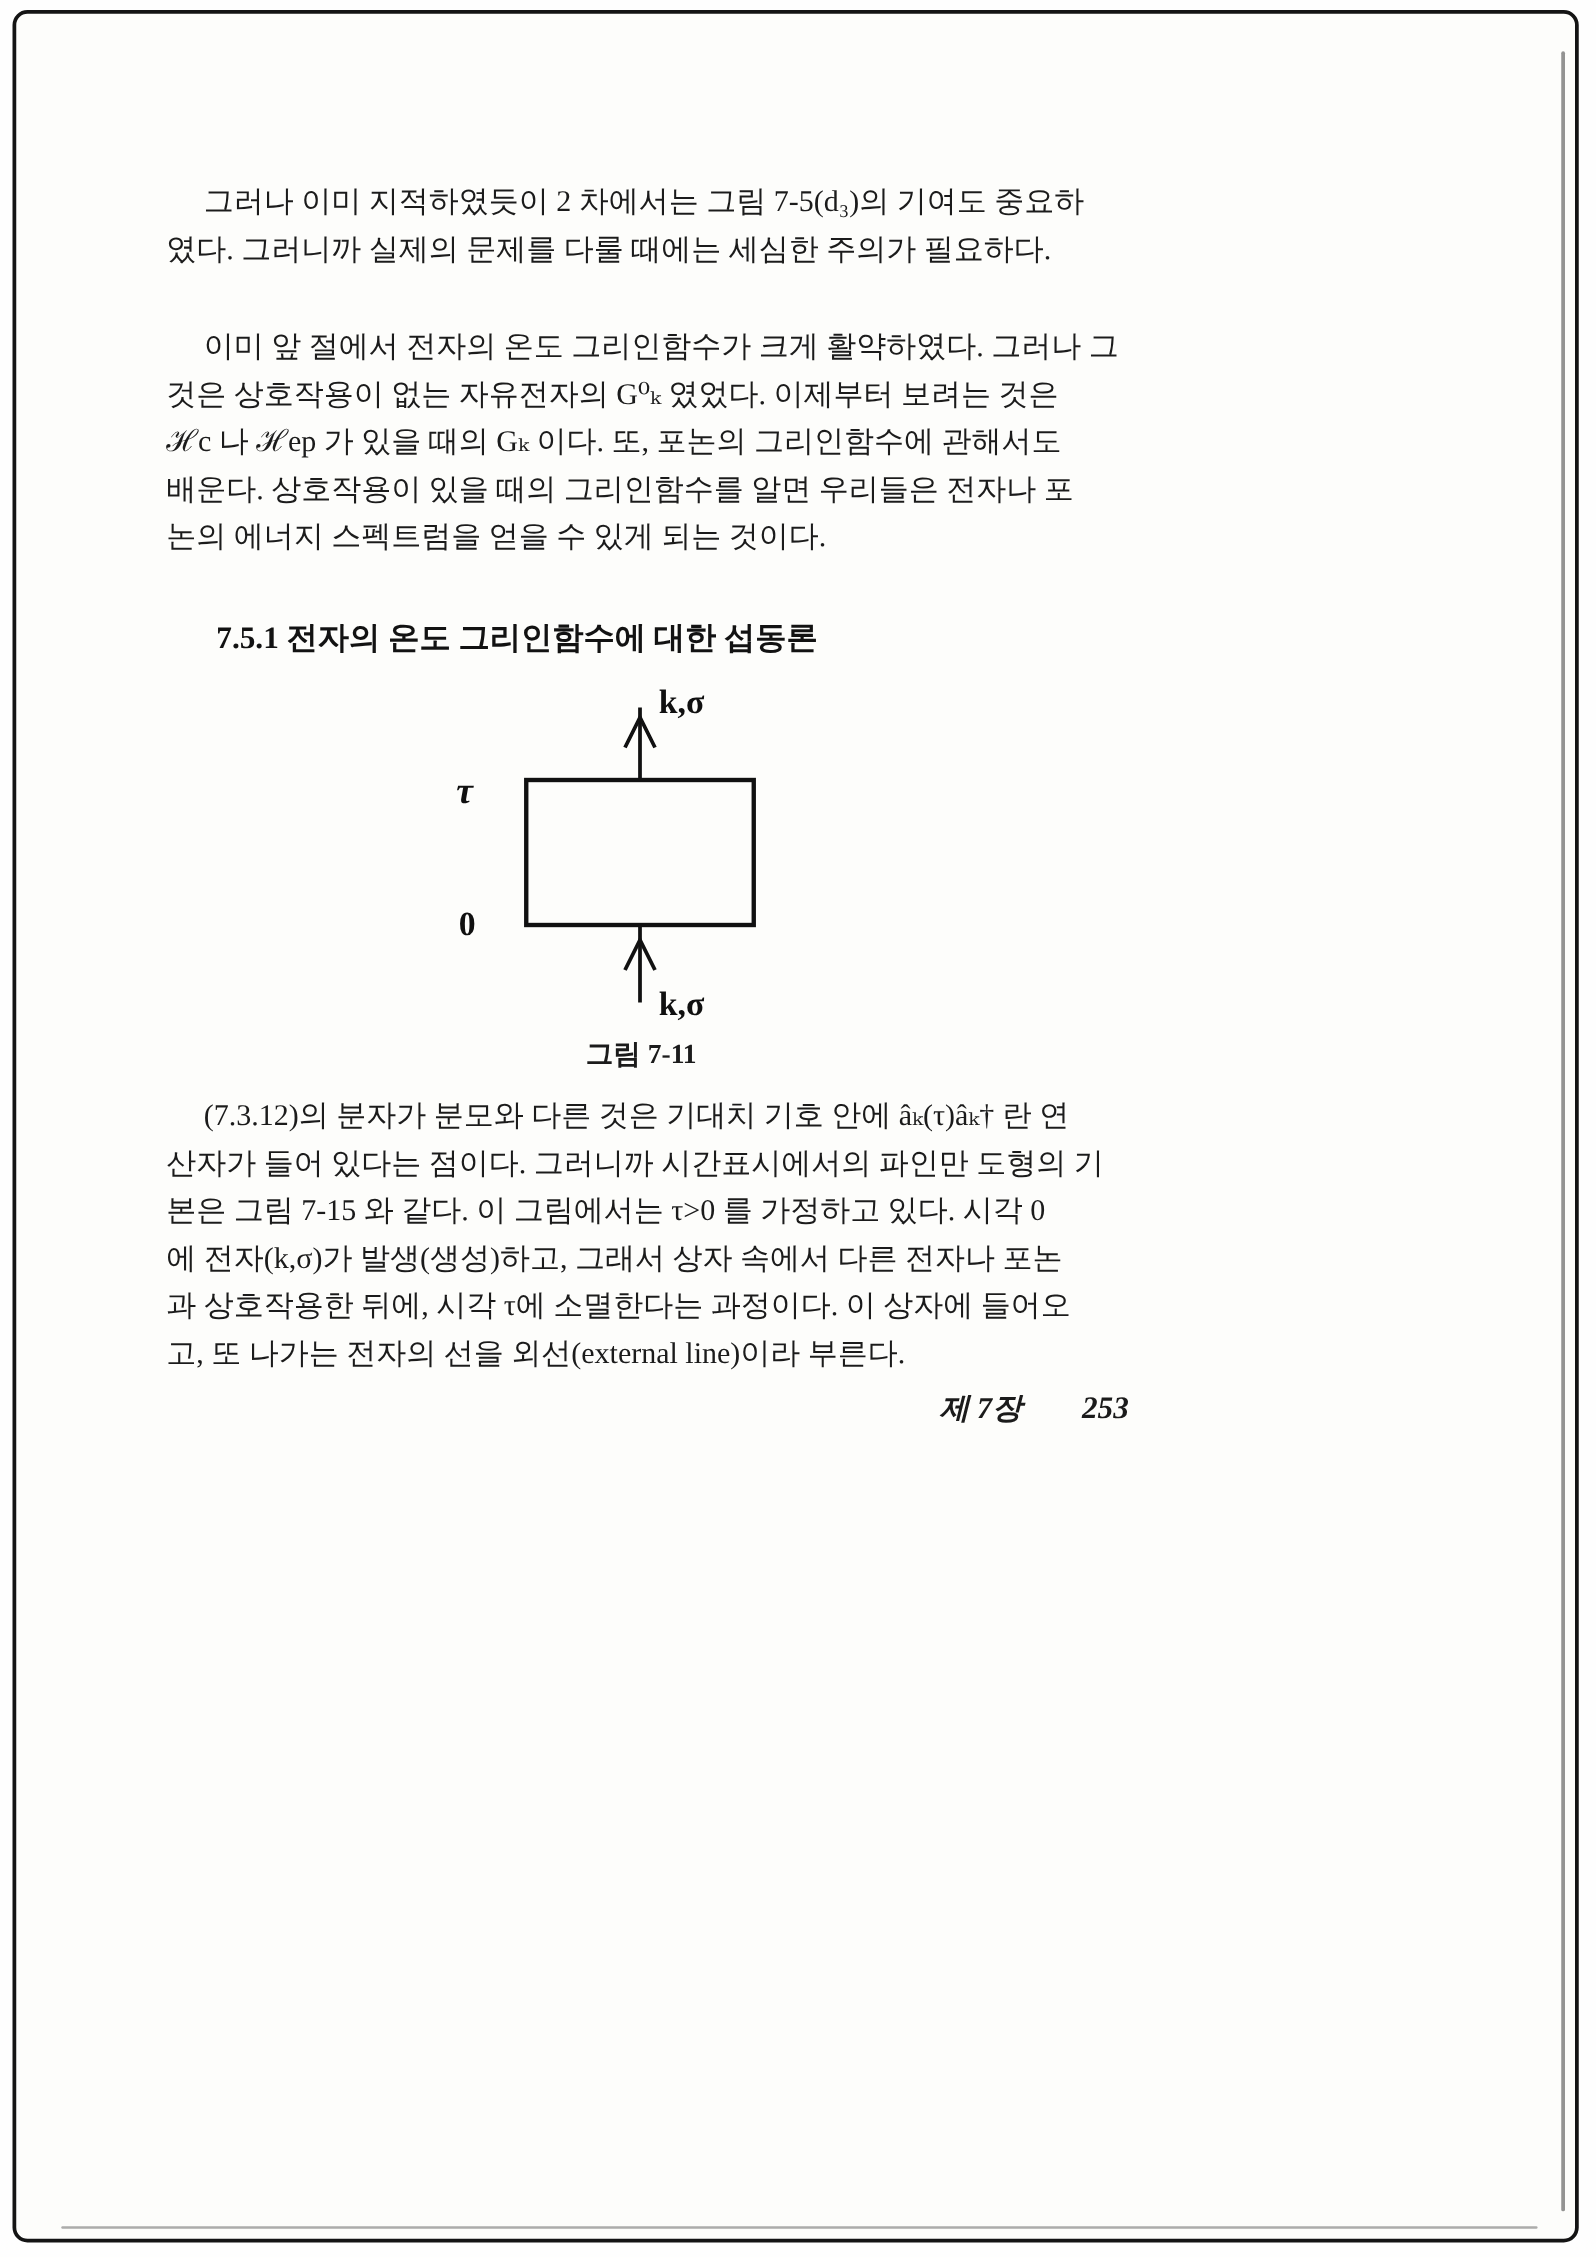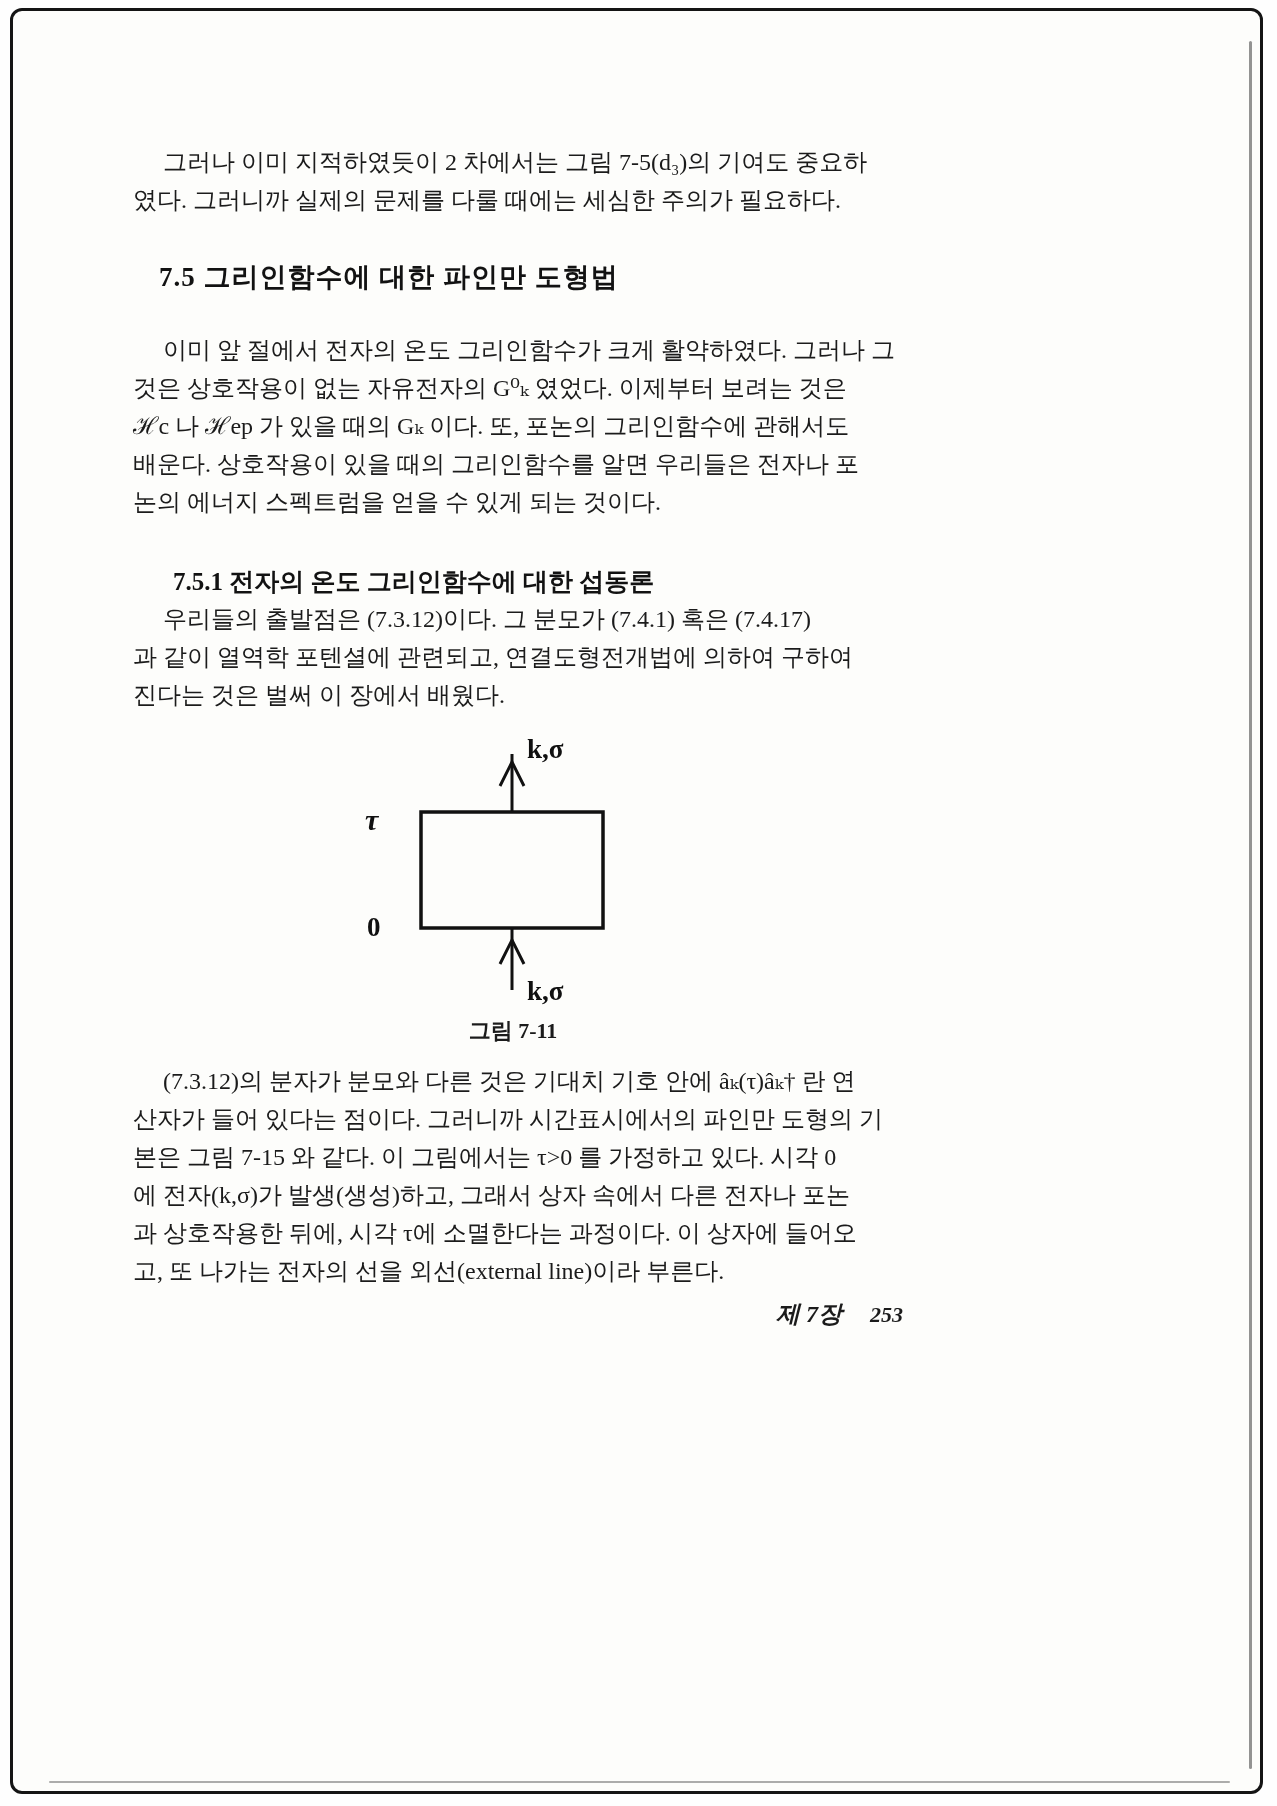--- a/index.html
+++ b/index.html
@@ -83,21 +83,21 @@
     width: 770px;
     display: flex;
     justify-content: flex-end;
     align-items: baseline;
     gap: 28px;
     font-size: 24px;
     font-weight: 600;
     margin-top: 8px;
     font-style: italic;
   }
-  .footer .pageno { font-weight: 700; font-size: 22px; }
+  .footer .pageno { font-weight: 700; font-size: 25px; margin-left: 20px; }
   svg text {
     font-family: "Liberation Serif", "DejaVu Serif", serif;
     fill: #101010;
   }
   .fig-label { font-size: 27px; font-weight: 700; }
   .fig-tau { font-size: 30px; font-style: italic; font-weight: 600; }
   .fig-zero { font-size: 27px; font-weight: 600; }
 </style>
 </head>
 <body>
@@ -105,33 +105,29 @@
 <div class="scan">
   <div class="page">
     <div class="edge-right"></div>
     <div class="edge-bottom"></div>
 
     <div class="content">
 
       <p class="para para-1">그러나 이미 지적하였듯이 2 차에서는 그림 7-5(d₃)의 기여도 중요하
 였다. 그러니까 실제의 문제를 다룰 때에는 세심한 주의가 필요하다.</p>
 
-      <h2 class="section-heading">7.5 그리인함수에 대한 파인만 도형법</h2>
 
       <p class="para para-2">이미 앞 절에서 전자의 온도 그리인함수가 크게 활약하였다. 그러나 그
 것은 상호작용이 없는 자유전자의 G⁰ₖ 였었다. 이제부터 보려는 것은
 ℋc 나 ℋep 가 있을 때의 Gₖ 이다. 또, 포논의 그리인함수에 관해서도
 배운다. 상호작용이 있을 때의 그리인함수를 알면 우리들은 전자나 포
 논의 에너지 스펙트럼을 얻을 수 있게 되는 것이다.</p>
 
       <h3 class="subsection-heading">7.5.1 전자의 온도 그리인함수에 대한 섭동론</h3>
 
-      <p class="para para-3">우리들의 출발점은 (7.3.12)이다. 그 분모가 (7.4.1) 혹은 (7.4.17)
-과 같이 열역학 포텐셜에 관련되고, 연결도형전개법에 의하여 구하여
-진다는 것은 벌써 이 장에서 배웠다.</p>
 
       <figure>
         <svg class="fig-svg" width="760" height="284" viewBox="0 0 760 284">
 
           <line x1="379" y1="84" x2="379" y2="26" stroke="#111" stroke-width="3"></line>
           <path d="M367 58 L379 34 L391 58" fill="none" stroke="#111" stroke-width="3"></path>
 
           <rect x="288" y="84" width="182" height="116" fill="none" stroke="#111" stroke-width="3.5"></rect>
 
           <line x1="379" y1="262" x2="379" y2="200" stroke="#111" stroke-width="3"></line>

